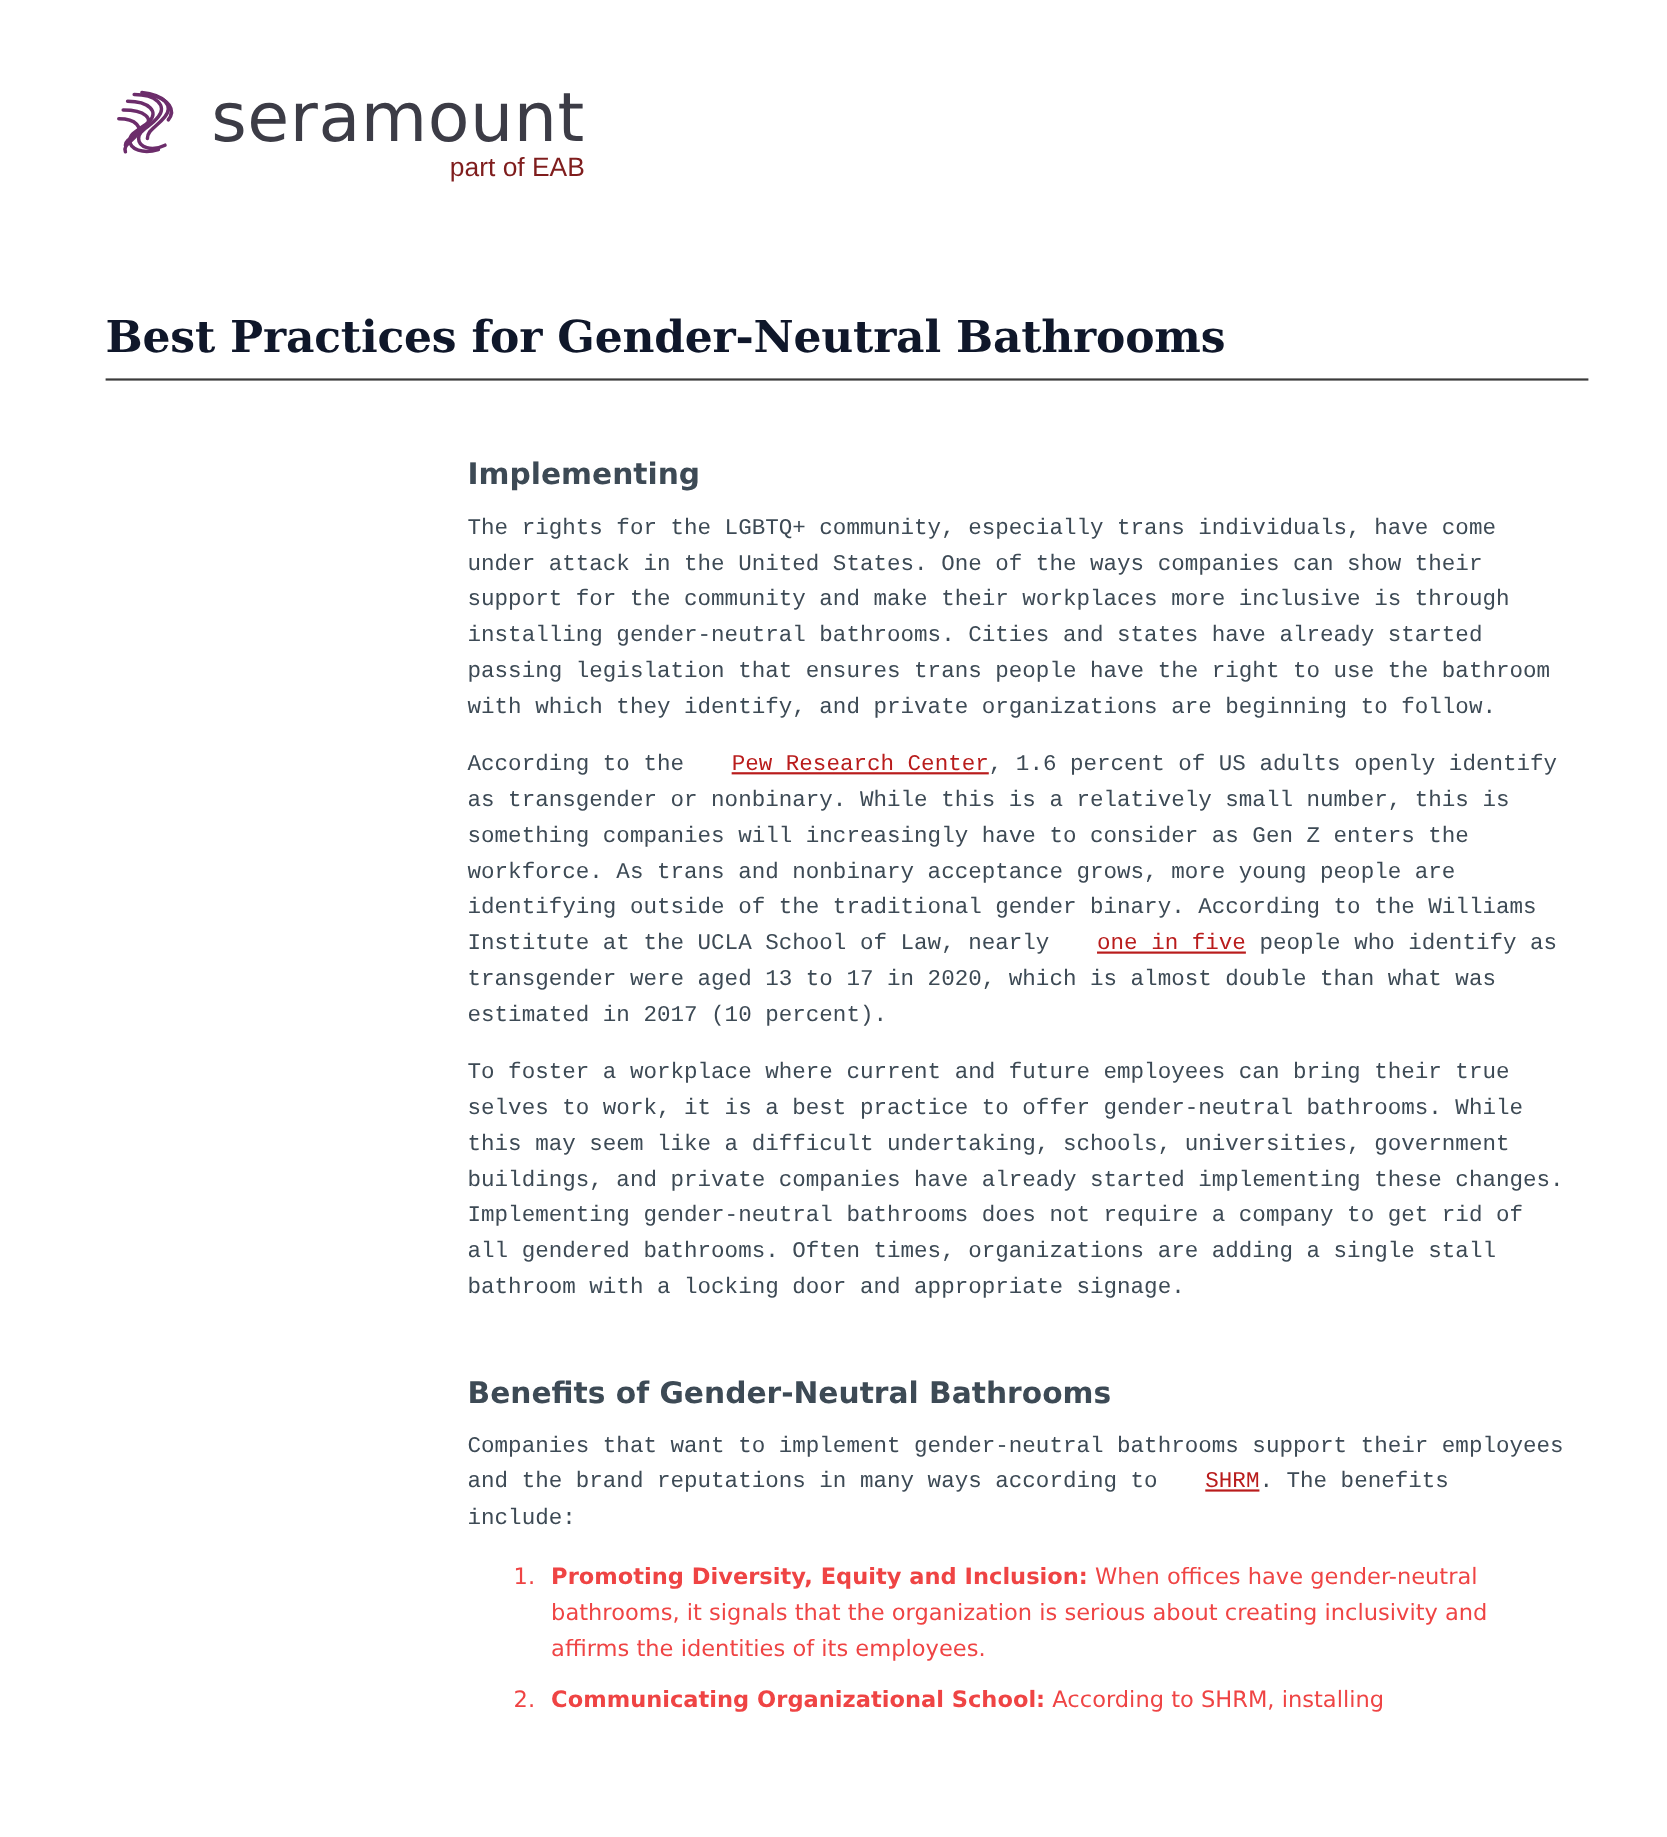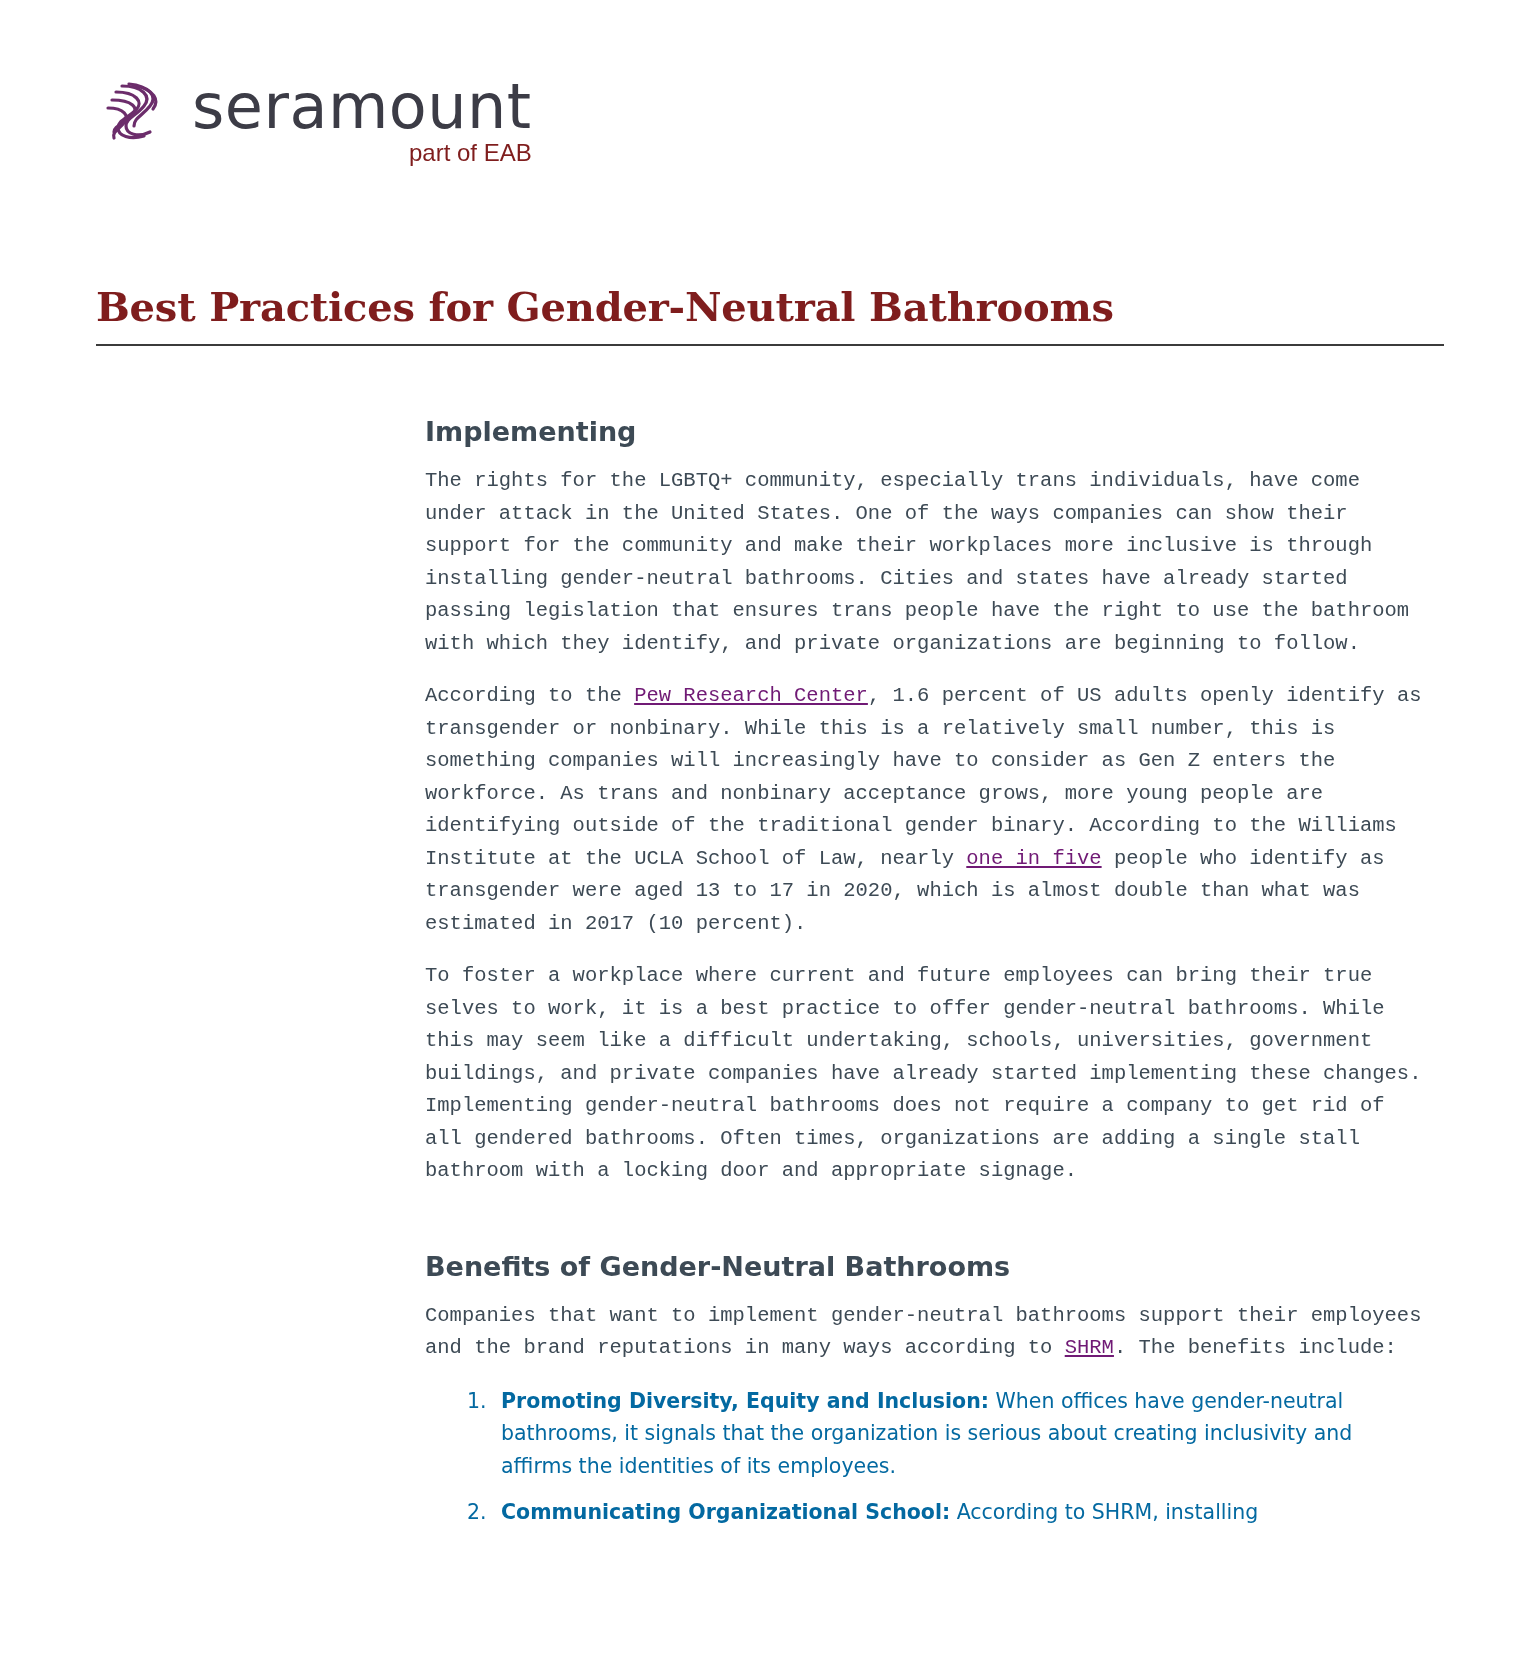--- a/index.html
+++ b/index.html
@@ -62,21 +62,21 @@
     position: absolute;
     left: 96px;
     top: 282px;
     width: 1348px;
   }
   .doc-title {
     font-family: "DejaVu Serif", serif;
     font-weight: bold;
     font-size: 40px;
     line-height: 50px;
-    color: #7f1d1d;
+    color: #0f172a;
     margin: 0;
     padding: 0 0 12px 0;
     letter-spacing: -0.2px;
   }
   .title-rule {
     height: 2px;
     background: #3b3b3b;
     width: 100%;
   }
 
@@ -100,30 +100,31 @@
   }
   p.body {
     font-family: Liberation Mono, monospace;
     font-size: 20.5px;
     line-height: 32.5px;
     color: #3d4a55;
     margin: 0 0 20px 0;
     text-align: left;
   }
   a.inline-link {
-    color: #701a75;
+    color: #b91c1c;
     text-decoration: underline;
+    margin-left: 31px;
   }
   ol.benefits {
     margin: 14px 0 0 0;
     padding-left: 68px;
     font-family: "DejaVu Sans", sans-serif;
     font-size: 20.5px;
     line-height: 32.5px;
-    color: #0369a1;
+    color: #ef4444;
   }
   ol.benefits li {
     margin-bottom: 14px;
     padding-left: 8px;
   }
   ol.benefits li b {
     font-weight: bold;
   }
 </style>
 </head>

